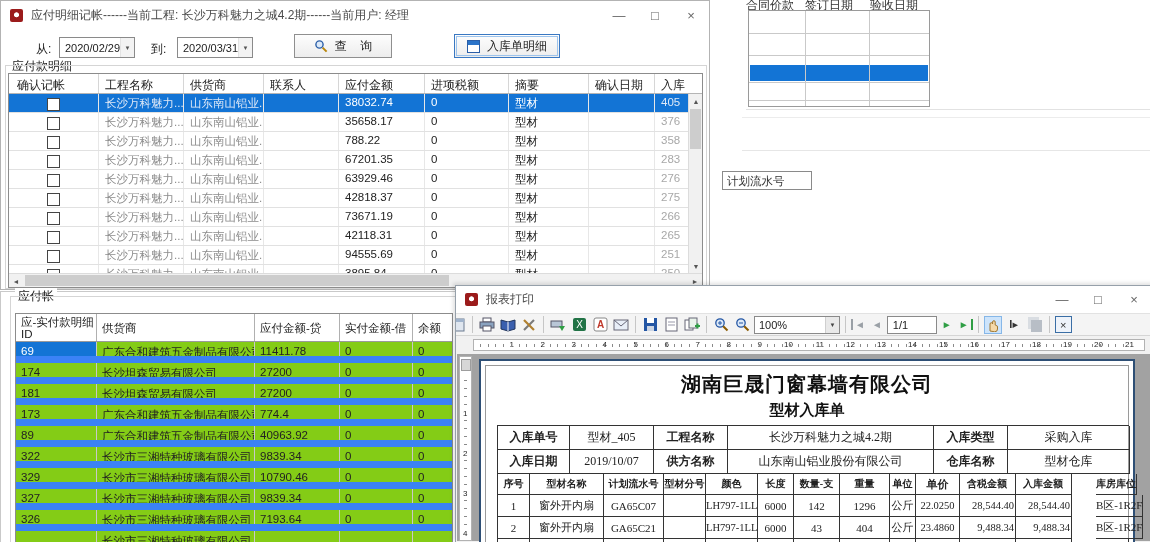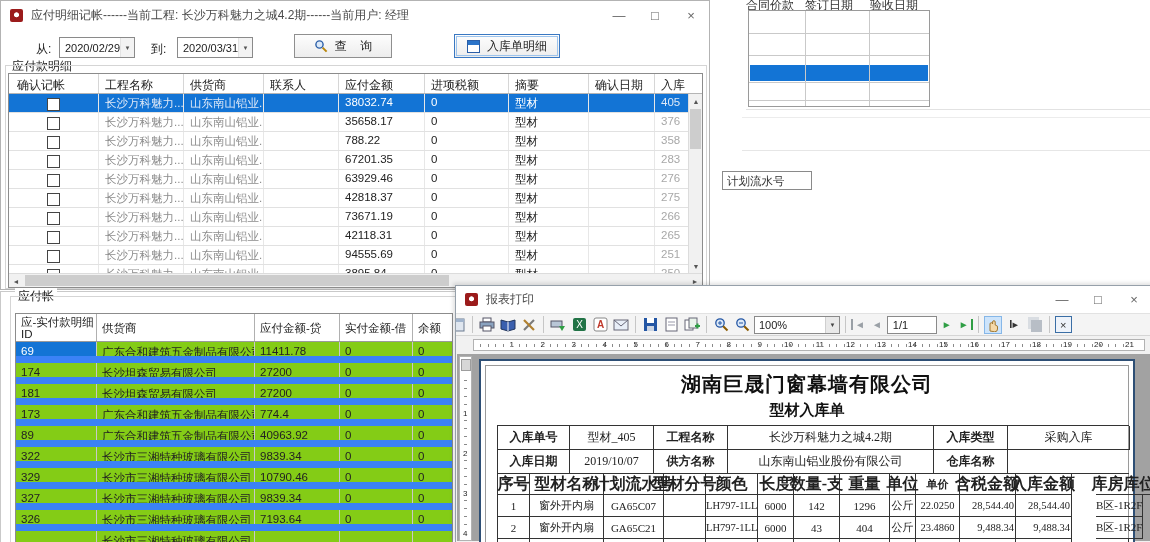--- a/index.html
+++ b/index.html
@@ -107,21 +107,21 @@
   .rpt-doc { position:absolute; left:0; right:0; top:40px; text-align:center; font-size:15px; font-weight:bold; color:#111; }
   .itbl { position:absolute; left:16px; top:64px; width:632px; border-top:1px solid #333; border-left:1px solid #333; }
   .irow { display:flex; height:24px; }
   .icell { border-right:1px solid #333; border-bottom:1px solid #333; display:flex; align-items:center; justify-content:center; font-size:12px; white-space:nowrap; overflow:hidden; }
   .ilab { font-weight:bold; }
   .i0{width:72px;flex:0 0 72px;} .i1{width:84px;flex:0 0 84px;} .i2{width:74px;flex:0 0 74px;}
   .i3{width:206px;flex:0 0 206px;} .i4{width:74px;flex:0 0 74px;} .i5{width:122px;flex:0 0 122px;}
   .dtbl { position:absolute; left:16px; top:112px; width:632px; border-left:1px solid #333; }
   .drow { display:flex; height:22px; }
   .dcell { border-right:1px solid #333; border-bottom:1px solid #333; display:flex; align-items:center; justify-content:center; font-size:11px; white-space:nowrap; }
-  .dhead .dcell { font-weight:bold; font-size:16px; }
+  .dhead .dcell { font-weight:bold; font-size:10px; }
   .rc0{width:32px;flex:0 0 32px;} .rc1{width:74px;flex:0 0 74px;} .rc2{width:60px;flex:0 0 60px;}
   .rc3{width:42px;flex:0 0 42px;} .rc4{width:52px;flex:0 0 52px;justify-content:flex-start;overflow:visible;font-size:10.5px;}
   .rc5{width:36px;flex:0 0 36px;} .rc6{width:46px;flex:0 0 46px;} .rc7{width:50px;flex:0 0 50px;}
   .rc8{width:26px;flex:0 0 26px;} .rc9{width:44px;flex:0 0 44px;font-size:10.5px;}
   .rc10{width:56px;flex:0 0 56px;justify-content:flex-end;padding-right:1px;font-size:10.5px;}
   .rc11{width:56px;flex:0 0 56px;justify-content:flex-end;padding-right:1px;font-size:10.5px;}
   .rc12{width:56px;flex:1;margin-left:24px;} 
 </style>
 </head>
 <body>
@@ -674,20 +674,21 @@
             <span class="icell i3">长沙万科魅力之城4.2期</span>
             <span class="icell ilab i4">入库类型</span>
             <span class="icell i5">采购入库</span>
           </div>
           <div class="irow">
             <span class="icell ilab i0">入库日期</span>
             <span class="icell i1">2019/10/07</span>
             <span class="icell ilab i2">供方名称</span>
             <span class="icell i3">山东南山铝业股份有限公司</span>
             <span class="icell ilab i4">仓库名称</span>
+            <span class="icell i5">型材仓库</span>
           </div>
         </div>
 
         <div class="dtbl">
           <div class="drow dhead" style="border-top:1px solid #333;">
             <span class="dcell rc0">序号</span>
             <span class="dcell rc1">型材名称</span>
             <span class="dcell rc2">计划流水号</span>
             <span class="dcell rc3">型材分号</span>
             <span class="dcell rc4" style="justify-content:center;">颜色</span>

